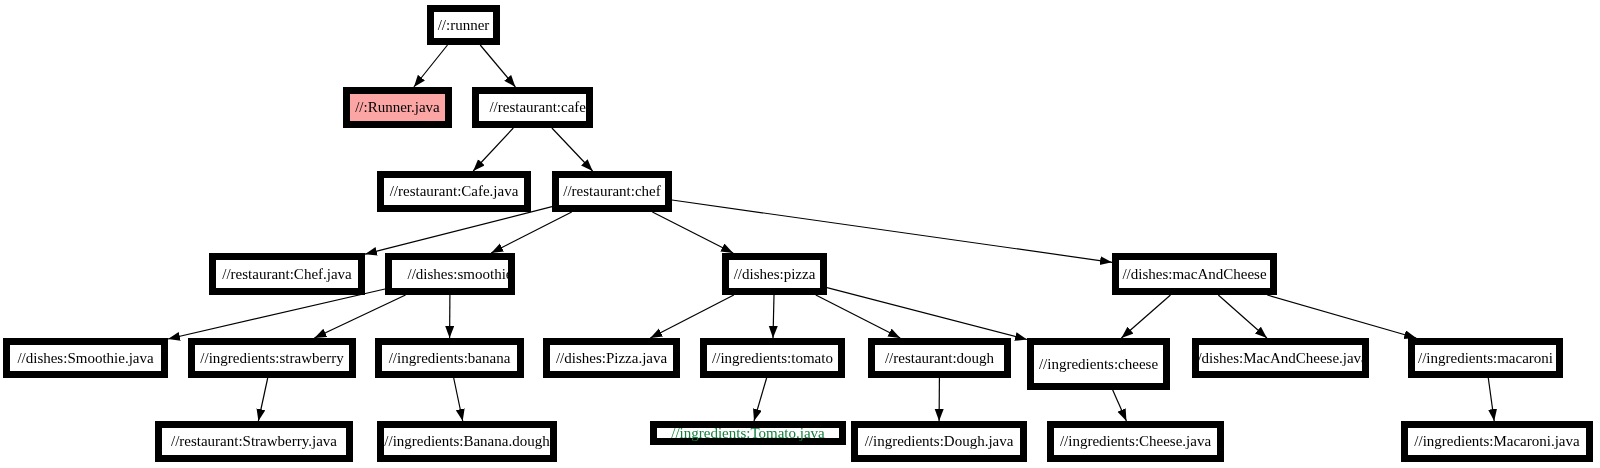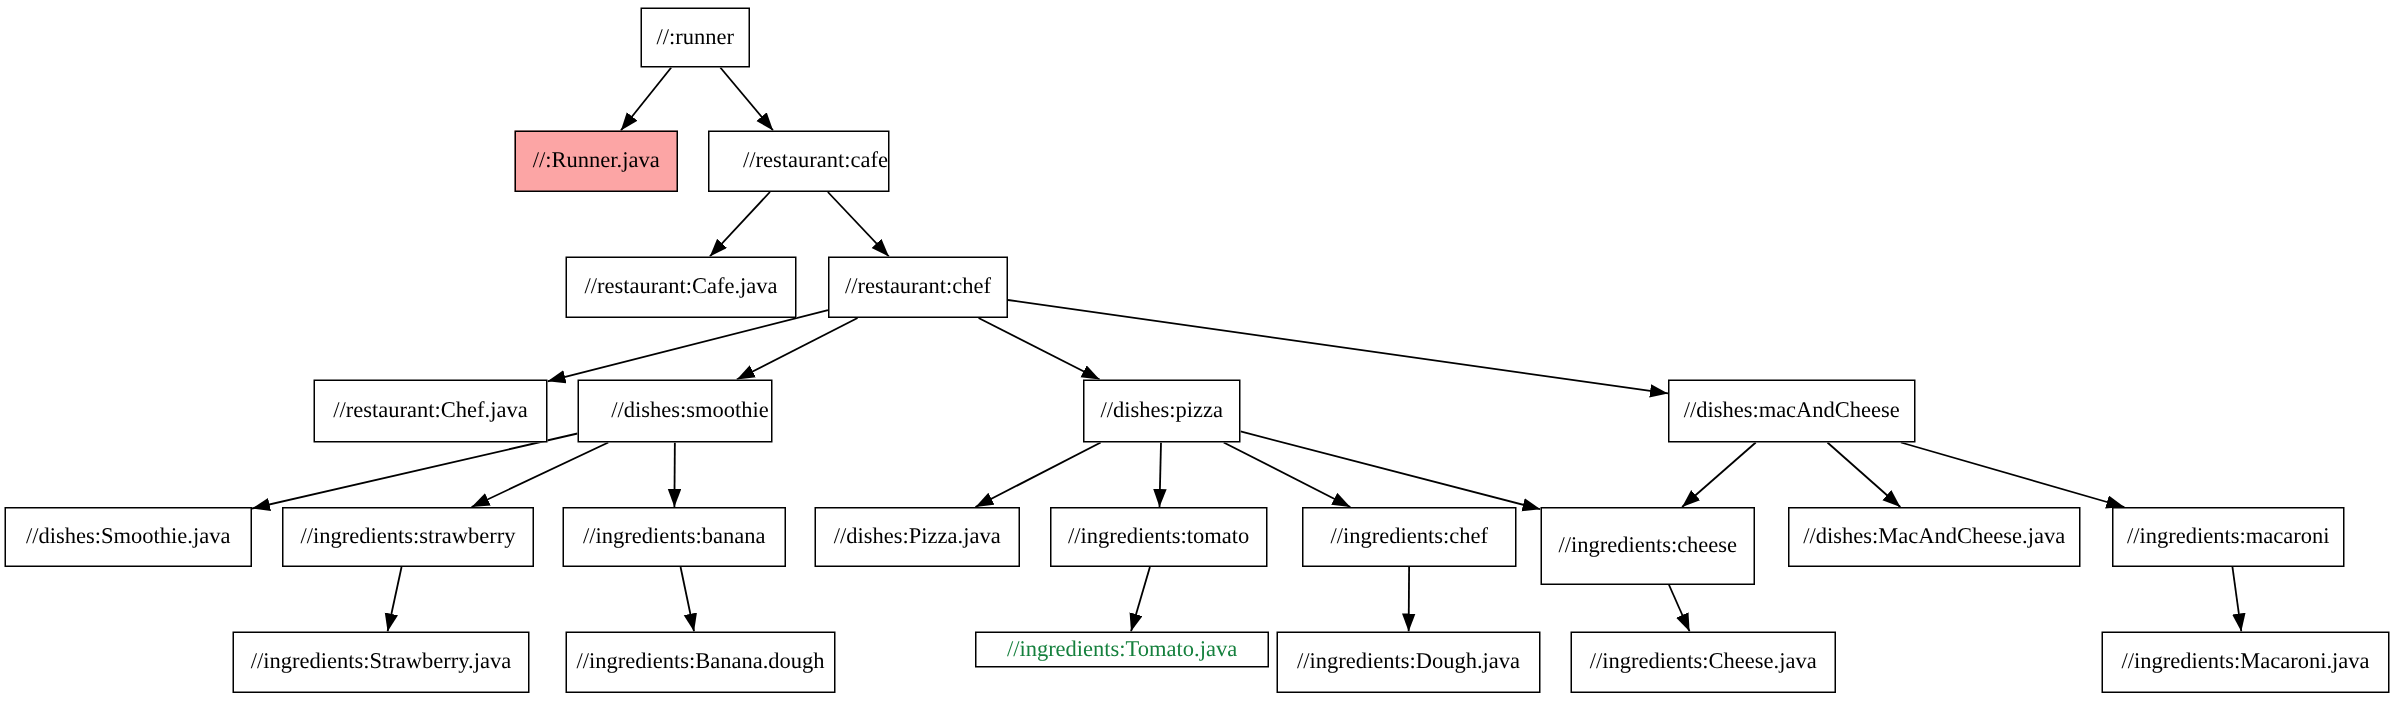--- a/index.html
+++ b/index.html
@@ -18,21 +18,21 @@
   #edges-layer {
     position: absolute;
     left: 0;
     top: 0;
     width: 1600px;
     height: 468px;
   }
   .graph-node {
     position: absolute;
     box-sizing: border-box;
-    border: 1px solid #0ea5e9;
+    border: 7px solid #0ea5e9;
     background: #ffffff;
     display: flex;
     align-items: center;
     justify-content: center;
     font-size: 15px;
     color: #000000;
     white-space: nowrap;
     z-index: 2;
   }
   .edge-line {
@@ -115,33 +115,33 @@
       <div class="graph-node" style="left: 375px; top: 338px; width: 149px; height: 40px; border-color: rgb(0, 0, 0); background: rgb(255, 255, 255); color: rgb(0, 0, 0);">
         <span>//ingredients:banana</span>
       </div>
       <div class="graph-node" style="left: 543px; top: 338px; width: 137px; height: 40px; border-color: rgb(0, 0, 0); background: rgb(255, 255, 255); color: rgb(0, 0, 0);">
         <span>//dishes:Pizza.java</span>
       </div>
       <div class="graph-node" style="left: 700px; top: 338px; width: 145px; height: 40px; border-color: rgb(0, 0, 0); background: rgb(255, 255, 255); color: rgb(0, 0, 0);">
         <span>//ingredients:tomato</span>
       </div>
       <div class="graph-node" style="left: 868px; top: 338px; width: 143px; height: 40px; border-color: rgb(0, 0, 0); background: rgb(255, 255, 255); color: rgb(0, 0, 0);">
-        <span>//ingredients:chef</span>
+        <span>//restaurant:dough</span>
       </div>
       <div class="graph-node" style="left: 1027px; top: 338px; width: 143px; height: 52px; border-color: rgb(0, 0, 0); background: rgb(255, 255, 255); color: rgb(0, 0, 0);">
         <span>//ingredients:cheese</span>
       </div>
-      <div class="graph-node" style="left: 1192px; top: 338px; width: 195px; height: 40px; border-color: rgb(0, 0, 0); background: rgb(255, 255, 255); color: rgb(0, 0, 0); text-align: right;">
+      <div class="graph-node" style="left: 1192px; top: 338px; width: 177px; height: 40px; border-color: rgb(0, 0, 0); background: rgb(255, 255, 255); color: rgb(0, 0, 0); text-align: right;">
         <span>//dishes:MacAndCheese.java</span>
       </div>
       <div class="graph-node" style="left: 1408px; top: 338px; width: 155px; height: 40px; border-color: rgb(0, 0, 0); background: rgb(255, 255, 255); color: rgb(0, 0, 0);">
         <span>//ingredients:macaroni</span>
       </div>
       <div class="graph-node" style="left: 155px; top: 421px; width: 198px; height: 41px; border-color: rgb(0, 0, 0); background: rgb(255, 255, 255); color: rgb(0, 0, 0);">
-        <span>//ingredients:Strawberry.java</span>
+        <span>//restaurant:Strawberry.java</span>
       </div>
       <div class="graph-node" style="left: 377px; top: 421px; width: 180px; height: 41px; border-color: rgb(0, 0, 0); background: rgb(255, 255, 255); color: rgb(0, 0, 0);">
         <span>//ingredients:Banana.dough</span>
       </div>
       <div class="graph-node" style="left: 650px; top: 421px; width: 196px; height: 24px; border-color: rgb(0, 0, 0); background: rgb(255, 255, 255); color: #15803d;">
         <span>//ingredients:Tomato.java</span>
       </div>
       <div class="graph-node" style="left: 851px; top: 421px; width: 176px; height: 41px; border-color: rgb(0, 0, 0); background: rgb(255, 255, 255); color: rgb(0, 0, 0);">
         <span>//ingredients:Dough.java</span>
       </div>

